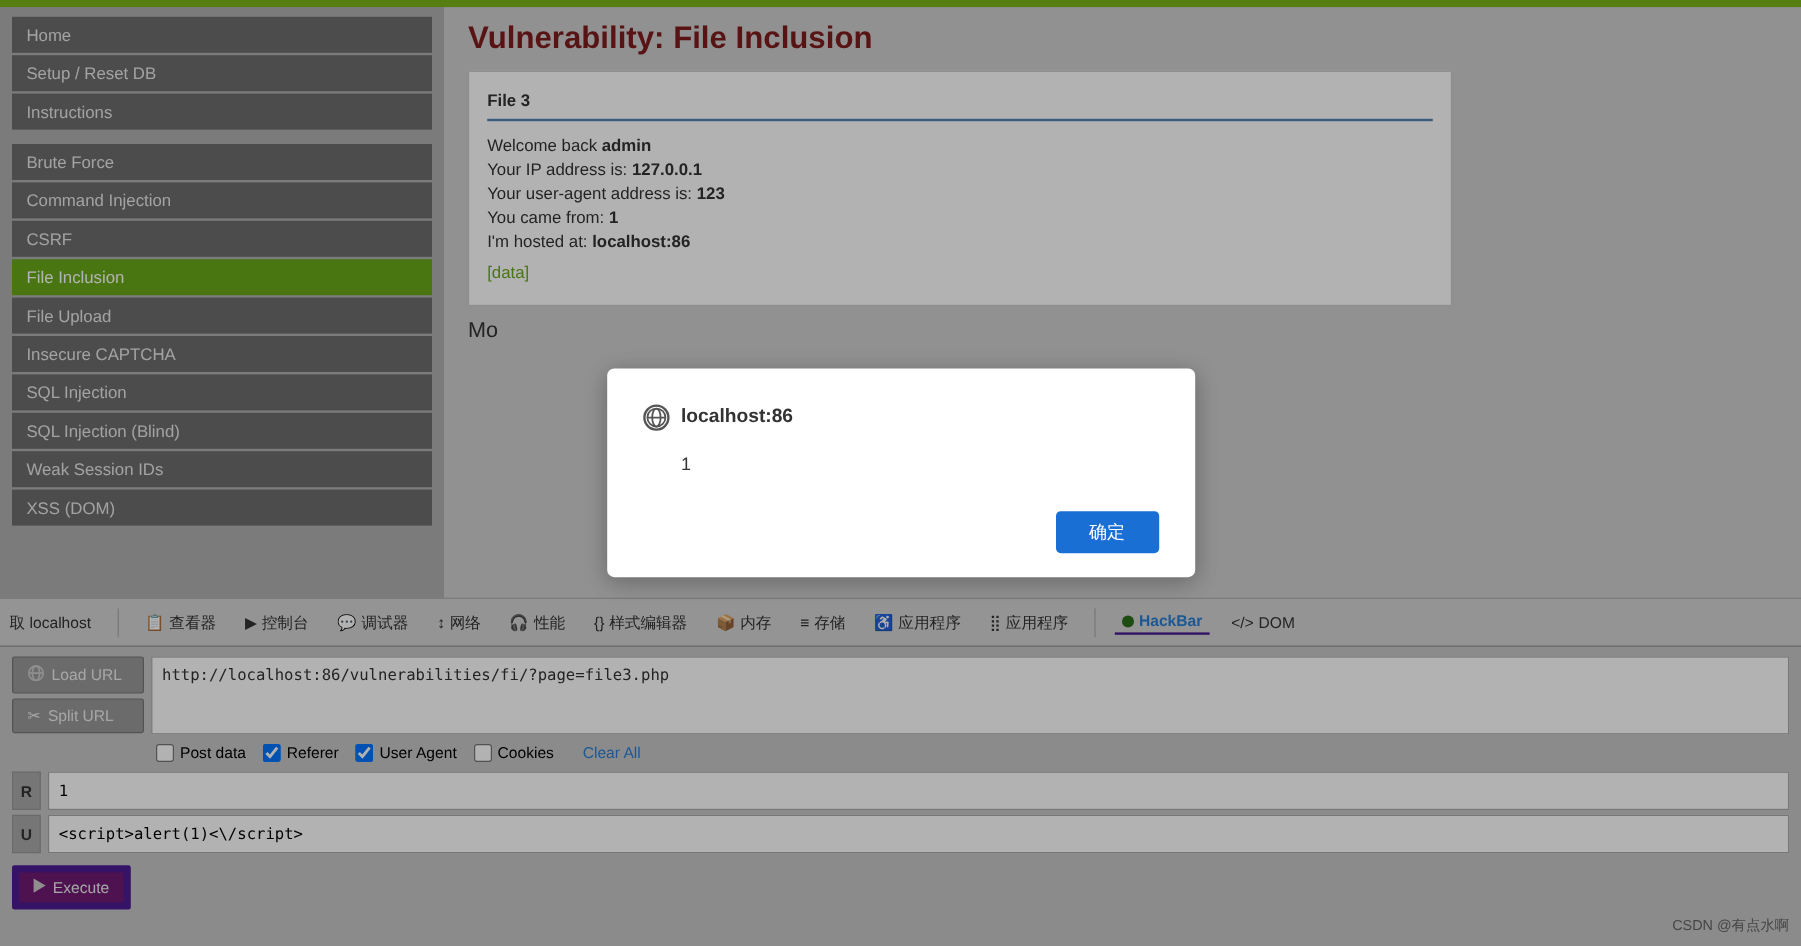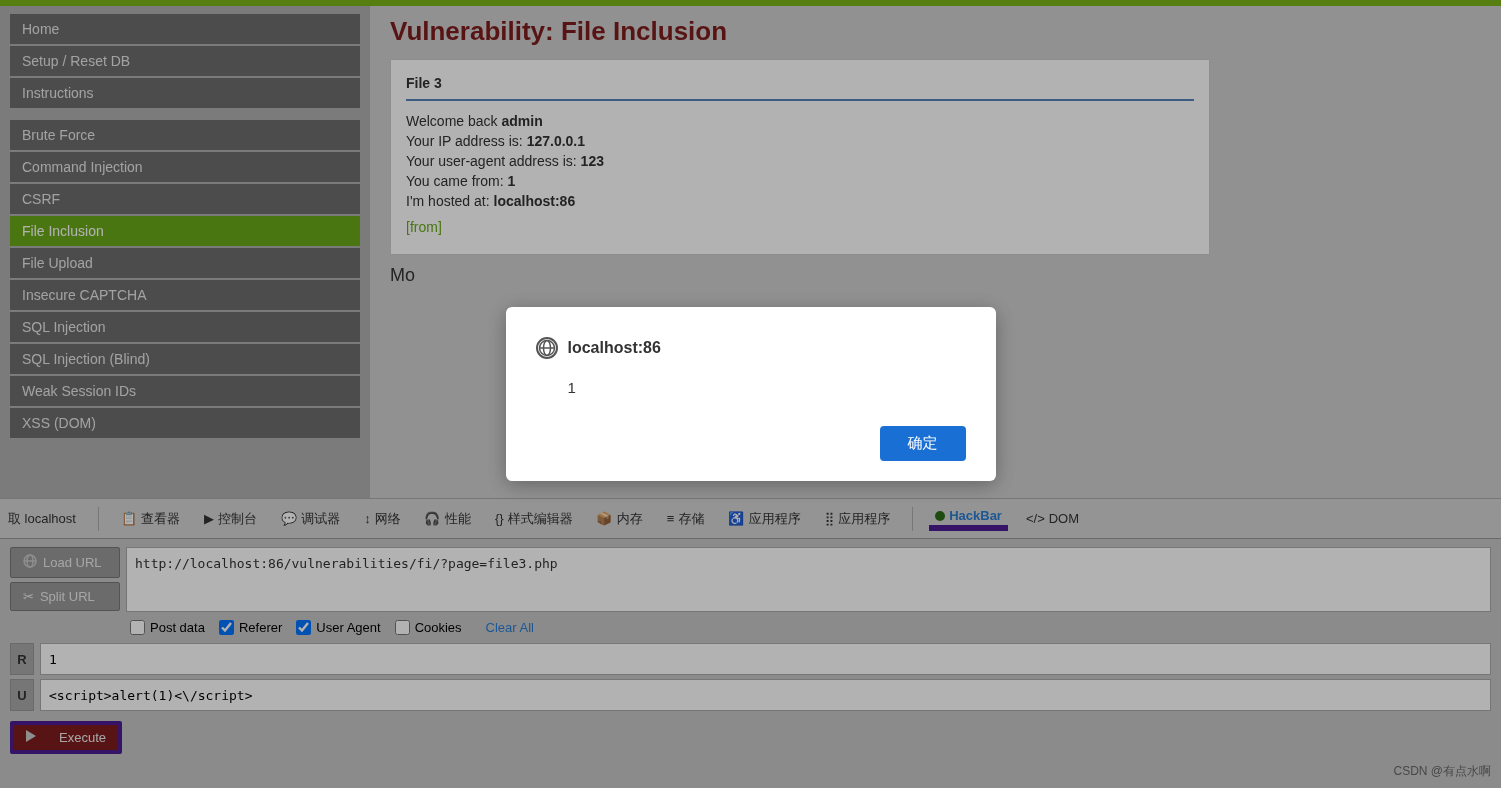--- a/index.html
+++ b/index.html
@@ -199,21 +199,21 @@
     .toolbar-sep {
       width: 1px;
       height: 24px;
       background: #aaa;
       margin: 0 4px;
     }
 
     .hackbar-active {
       color: #2a7fd4;
       font-weight: bold;
-      border-bottom: 6px solid #4c1d95;
+      border-bottom: 2px solid #4c1d95;
       padding-bottom: 2px;
     }
 
     .hackbar-dot {
       width: 10px;
       height: 10px;
       background: #2a6e1a;
       border-radius: 50%;
       display: inline-block;
     }
@@ -327,29 +327,29 @@
       font-size: 13px;
       font-family: monospace;
       height: 32px;
     }
 
     .execute-btn-row {
       padding: 4px 0 0 0;
     }
 
     .execute-btn {
-      background: #7f1d1d;
-      border: 4px solid #4c1d95;
+      background: #701a75;
+      border: 6px solid #4c1d95;
       color: #eee;
       padding: 5px 12px;
       font-size: 13px;
       cursor: pointer;
       display: flex;
       align-items: center;
-      gap: 23px;
+      gap: 6px;
       border-radius: 2px;
     }
 
     .watermark {
       position: fixed;
       bottom: 8px;
       right: 10px;
       font-size: 12px;
       color: #666;
     }
@@ -402,21 +402,21 @@
       </p>
       <p>
         <span>Your user-agent address is: </span><strong>123</strong>
       </p>
       <p>
         <span>You came from: </span><strong>1</strong>
       </p>
       <p>
         <span>I'm hosted at: </span><strong>localhost:86</strong>
       </p>
-      <p style="margin-top:10px;"><a href="#">[from]</a></p>
+      <p style="margin-top:10px;"><a href="#">[data]</a></p>
     </div>
 
     <p class="more-text">Mo</p>
   </div>
 </div>
 
 <div class="modal-overlay">
   <div class="modal">
     <div class="modal-header">
       <div class="modal-globe-icon">

